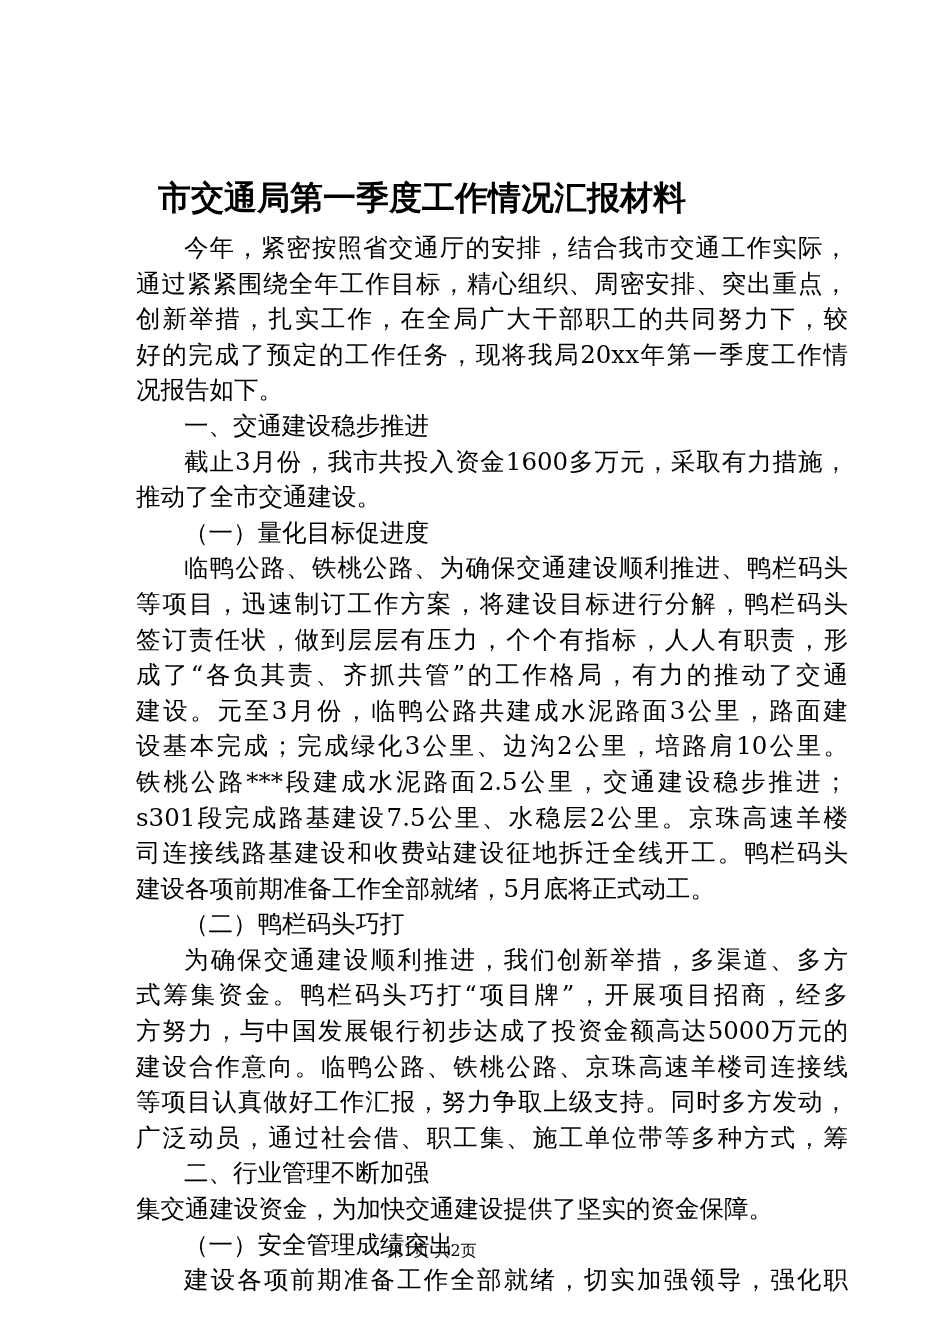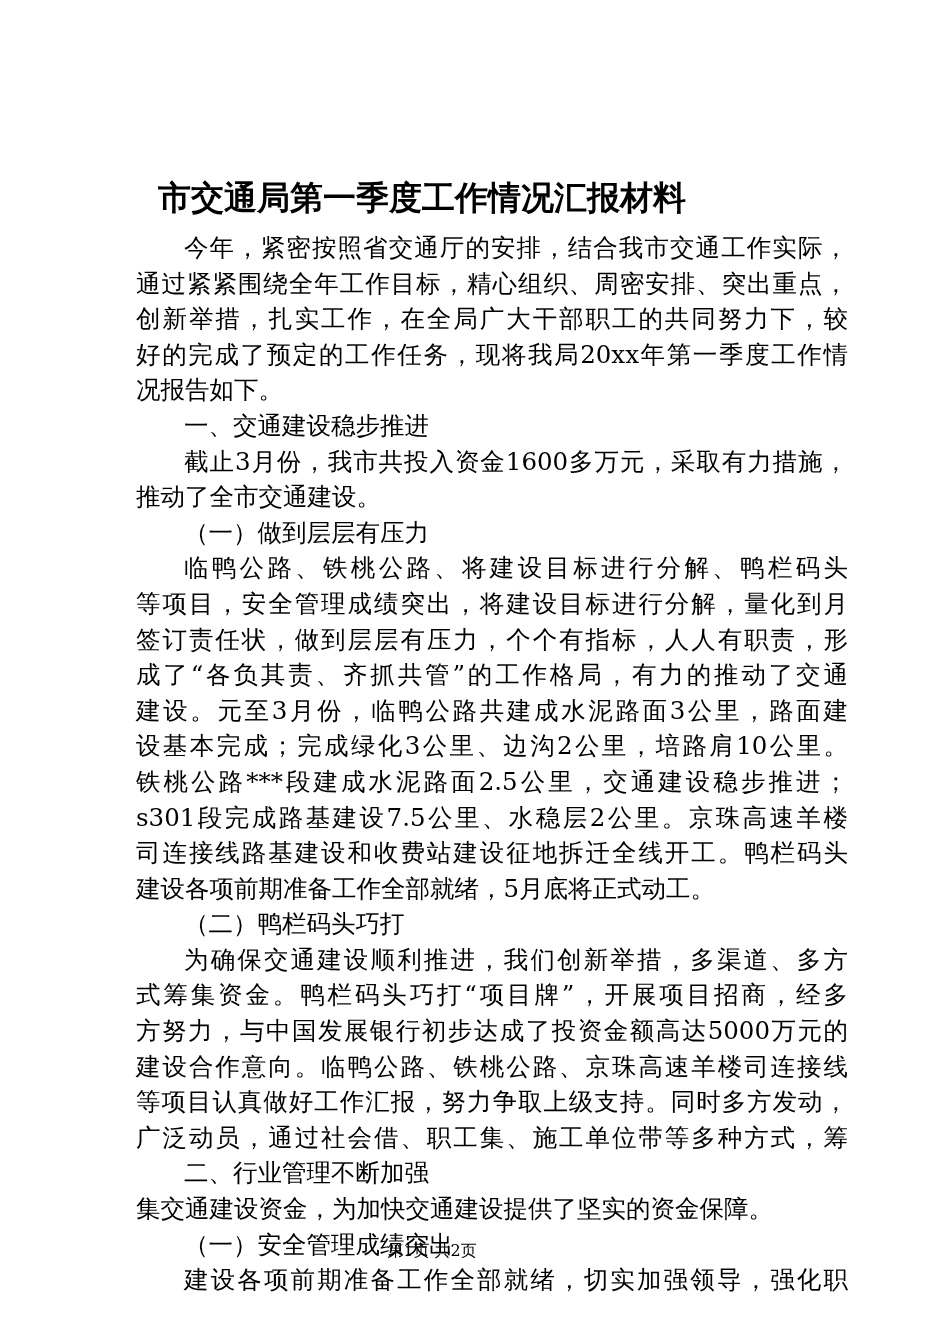--- a/index.html
+++ b/index.html
@@ -78,23 +78,23 @@
 
   <div class="body-text">
     <span class="line indent">今年，紧密按照省交通厅的安排，结合我市交通工作实际，</span>
     <span class="line">通过紧紧围绕全年工作目标，精心组织、周密安排、突出重点，</span>
     <span class="line">创新举措，扎实工作，在全局广大干部职工的共同努力下，较</span>
     <span class="line">好的完成了预定的工作任务，现将我局20xx年第一季度工作情</span>
     <span class="line last">况报告如下。</span>
     <span class="line indent head">一、交通建设稳步推进</span>
     <span class="line indent">截止3月份，我市共投入资金1600多万元，采取有力措施，</span>
     <span class="line last">推动了全市交通建设。</span>
-    <span class="line indent head">（一）做到层层有压力</span>
-    <span class="line indent">临鸭公路、铁桃公路、将建设目标进行分解、鸭栏码头</span>
-    <span class="line">等项目，安全管理成绩突出，将建设目标进行分解，量化到月</span>
+    <span class="line indent head">（一）量化目标促进度</span>
+    <span class="line indent">临鸭公路、铁桃公路、为确保交通建设顺利推进、鸭栏码头</span>
+    <span class="line">等项目，迅速制订工作方案，将建设目标进行分解，鸭栏码头</span>
     <span class="line">签订责任状，做到层层有压力，个个有指标，人人有职责，形</span>
     <span class="line">成了“各负其责、齐抓共管”的工作格局，有力的推动了交通</span>
     <span class="line">建设。元至3月份，临鸭公路共建成水泥路面3公里，路面建</span>
     <span class="line">设基本完成；完成绿化3公里、边沟2公里，培路肩10公里。</span>
     <span class="line">铁桃公路***段建成水泥路面2.5公里，交通建设稳步推进；</span>
     <span class="line">s301段完成路基建设7.5公里、水稳层2公里。京珠高速羊楼</span>
     <span class="line">司连接线路基建设和收费站建设征地拆迁全线开工。鸭栏码头</span>
     <span class="line last">建设各项前期准备工作全部就绪，5月底将正式动工。</span>
     <span class="line indent head">（二）鸭栏码头巧打</span>
     <span class="line indent">为确保交通建设顺利推进，我们创新举措，多渠道、多方</span>

